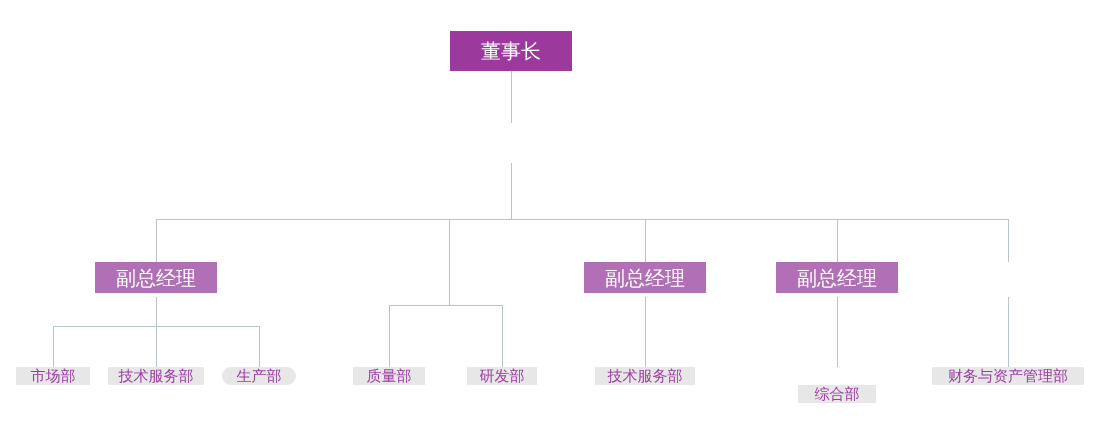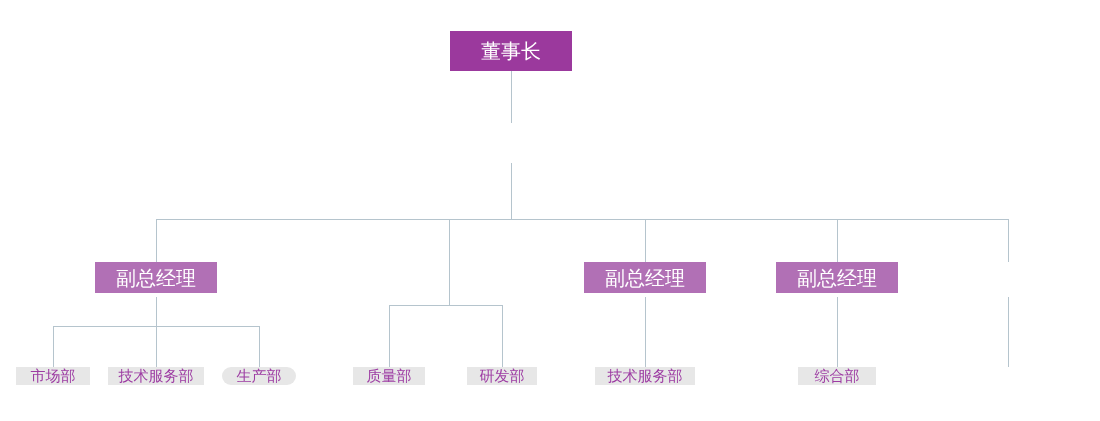--- a/index.html
+++ b/index.html
@@ -75,15 +75,16 @@
   <div class="node lv3" style="left:95px;  top:262px; width:122px;">副总经理</div>
   <div class="node lv3" style="left:584px; top:262px; width:122px;">副总经理</div>
   <div class="node lv3" style="left:776px; top:262px; width:122px;">副总经理</div>
 
   <div class="node dept" style="left:16px;  top:367px; width:74px;">市场部</div>
   <div class="node dept" style="left:108px; top:367px; width:96px;">技术服务部</div>
   <div class="node dept" style="left:222px; top:367px; width:74px;border-radius:9px;">生产部</div>
   <div class="node dept" style="left:467px; top:367px; width:70px;">研发部</div>
   <div class="node dept" style="left:353px; top:367px; width:72px;">质量部</div>
   <div class="node dept" style="left:595px; top:367px; width:100px;">技术服务部</div>
-  <div class="node dept" style="left:798px; top:367px; width:78px;">综合部</div>
+  <div class="node dept" style="left:798px; top:385px; width:78px;">综合部</div>
+  <div class="node dept" style="left:932px; top:367px; width:152px;">财务与资产管理部</div>
 
 </div>
 
 </body></html>

